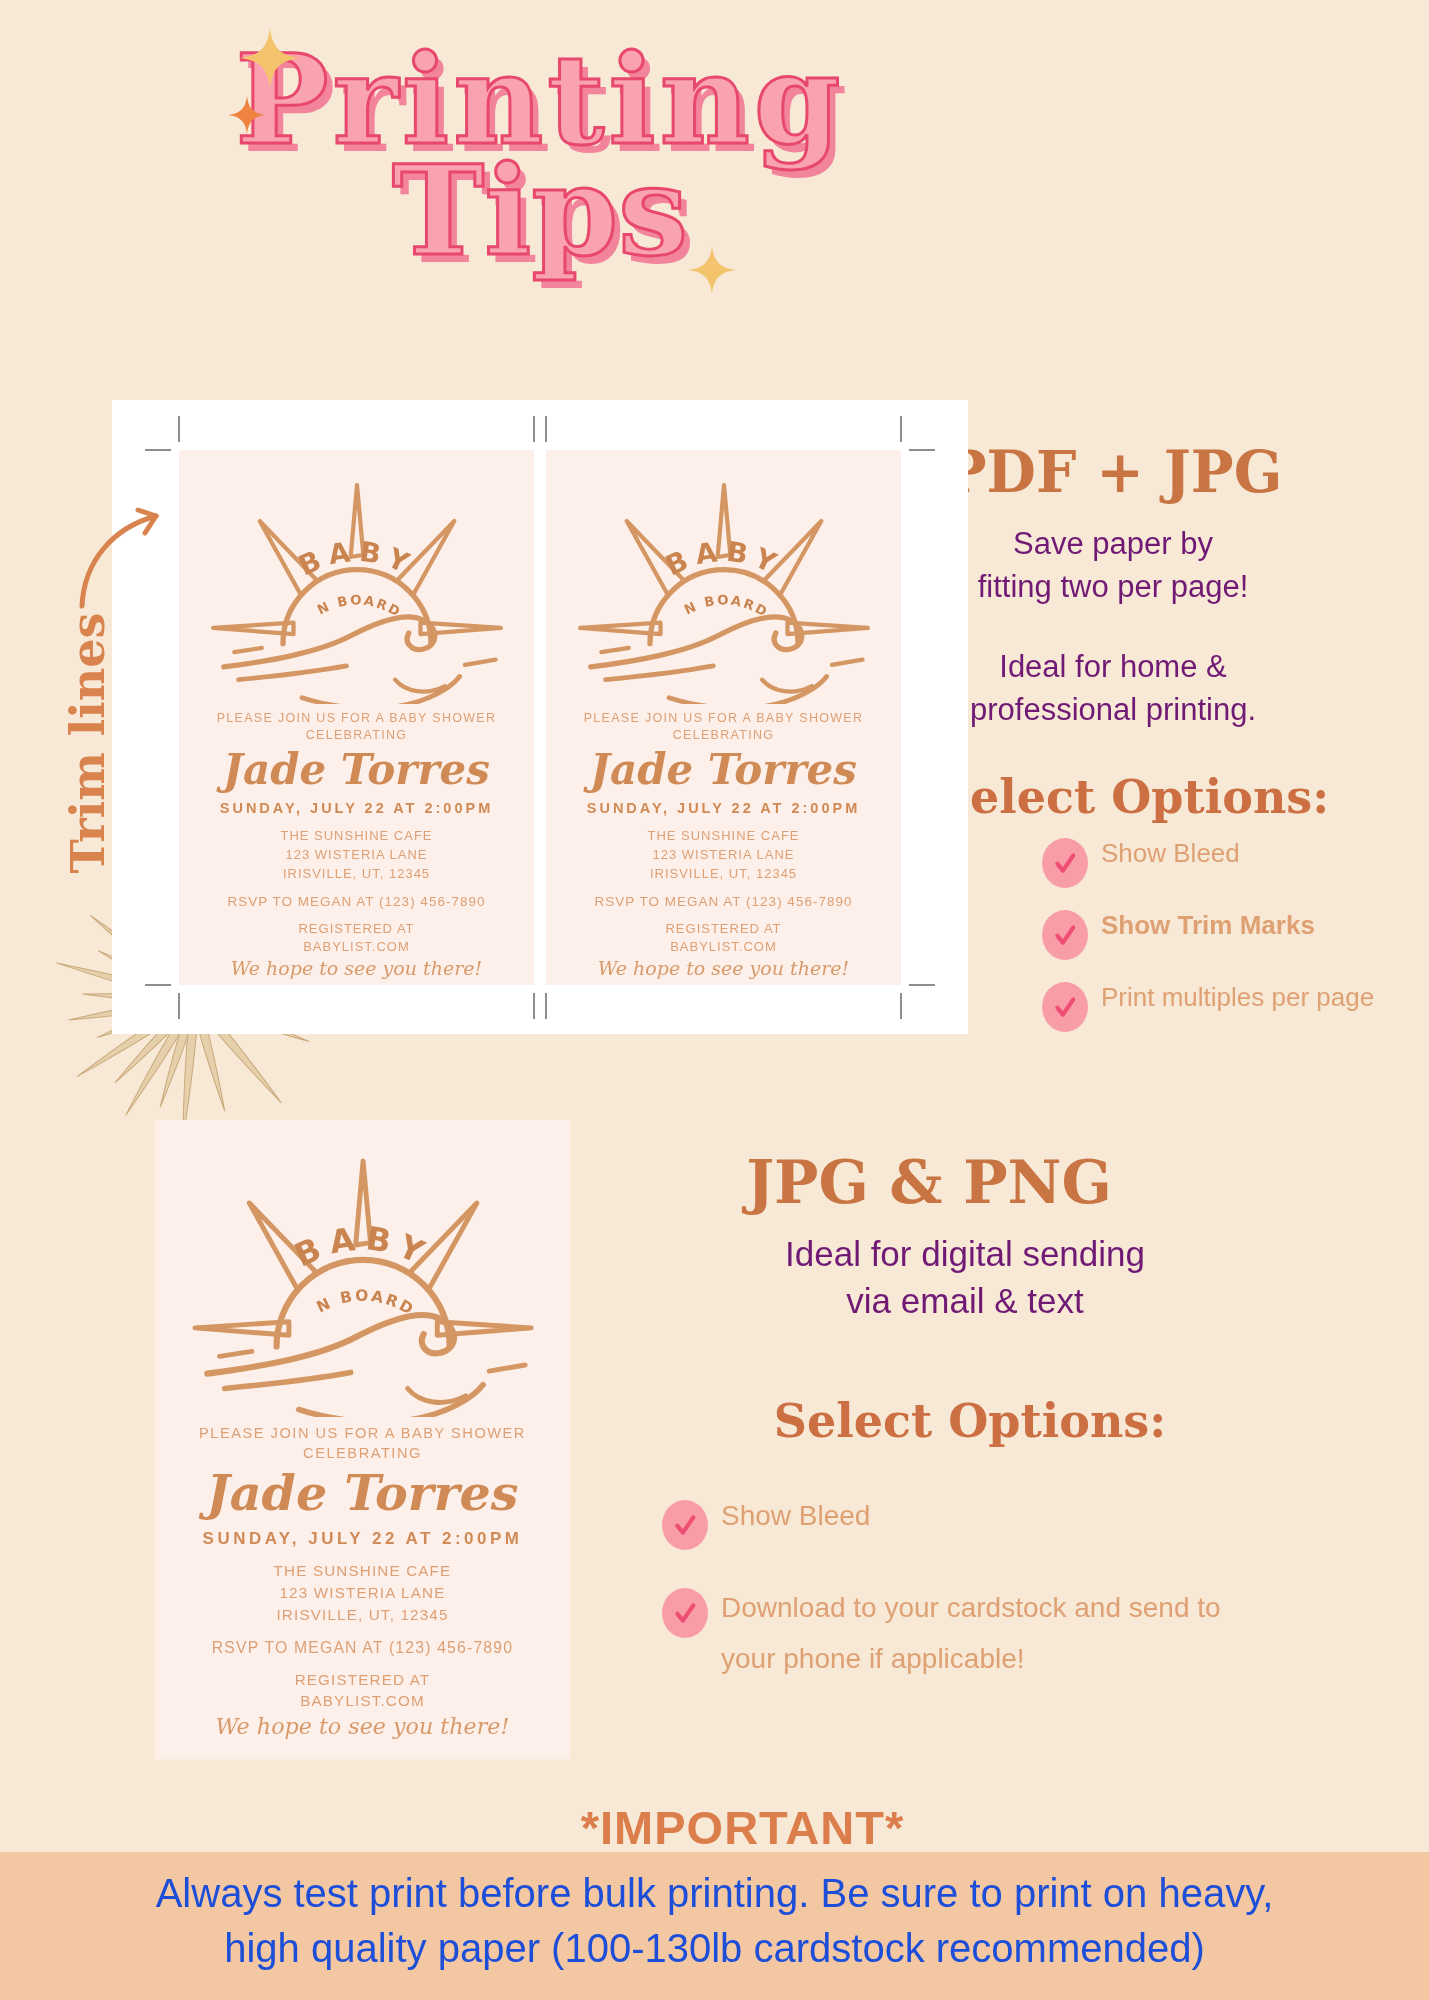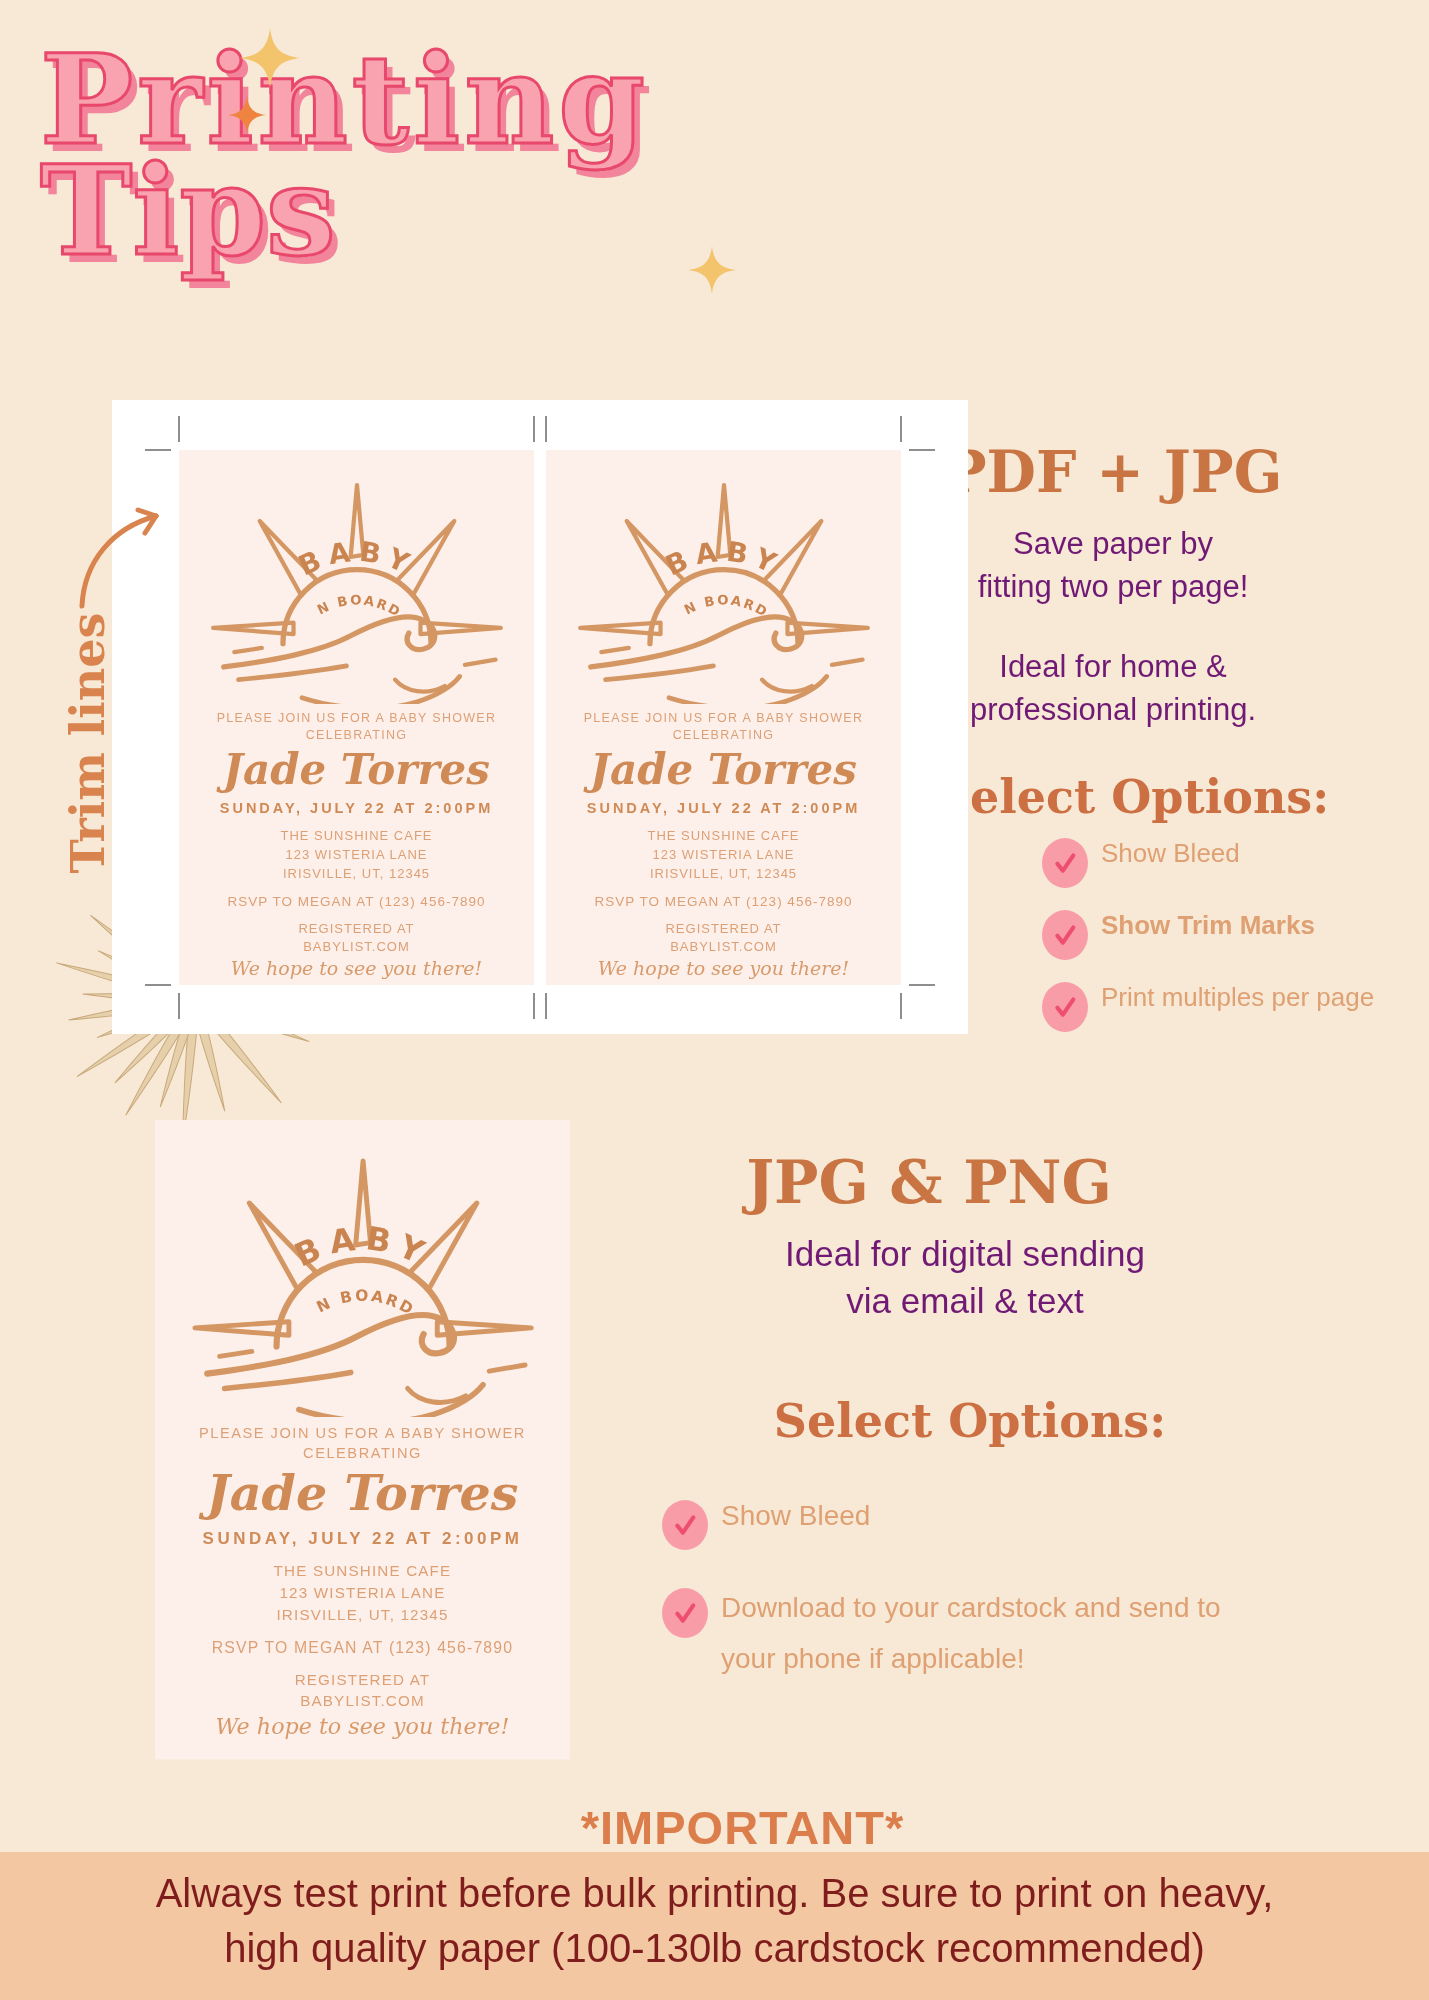--- a/index.html
+++ b/index.html
@@ -1,20 +1,20 @@
 <!DOCTYPE html>
 <html><head>
 <meta charset="utf-8">
 <style>
   html,body { margin:0; padding:0; }
   body { font-family:"Liberation Sans", sans-serif; }
   .page { position:relative; width:1429px; height:2000px; background:#f7e9d5; overflow:hidden; }
 
   
-  .title { position:absolute; left:40px; top:36px; width:1000px; 
+  .title { position:absolute; left:40px; top:36px; width:1000px; text-align:center;
            font-family:"DejaVu Serif", serif; font-weight:bold; color:#f9a3b0;
            -webkit-text-stroke:3px #e8486c; }
   .title .l1 { font-size:124px; line-height:1.04; letter-spacing:4px; text-shadow:7px 8px 0 #f2849b; }
   .title .l2 { font-size:124px; line-height:1.0; margin-top:-16px; text-shadow:7px 8px 0 #f2849b; }
   .sparkle { position:absolute; }
 
   
   .paper { position:absolute; left:112px; top:400px; width:856px; height:634px; background:#ffffff; z-index:2; }
   .slot  { position:absolute; top:50px; width:355px; height:535px; }
   .slot1 { left:67px; }
@@ -78,21 +78,21 @@
   .jpg-opt1 { left:662px; top:1500px; }
   .jpg-opt2 { left:662px; top:1588px; align-items:flex-start; }
   .jpg-opt2 .opt-label { width:510px; font-size:28px; line-height:51px; margin-top:-6px; }
   .jpg-opt1 .opt-label { font-size:28px; }
 
   
   .important { position:absolute; left:0; top:1800px; width:100%; text-align:center;
                font-size:47px; font-weight:bold; letter-spacing:1px; color:#dc7e4c; z-index:4;margin-left:28px; }
   .banner { position:absolute; left:0; top:1852px; width:100%; height:148px; background:#f4c7a3; z-index:3; }
   .banner-text { padding-top:14px; text-align:center; font-size:40px; line-height:55px;
-                 color:#7f1d1d; white-space:pre-line; }
+                 color:#1d4ed8; white-space:pre-line; }
 </style>
 </head>
 <body>
 
 <div class="page">
 
   <div class="title">
     <div class="l1">Printing</div>
     <div class="l2">Tips</div>
   </div>

